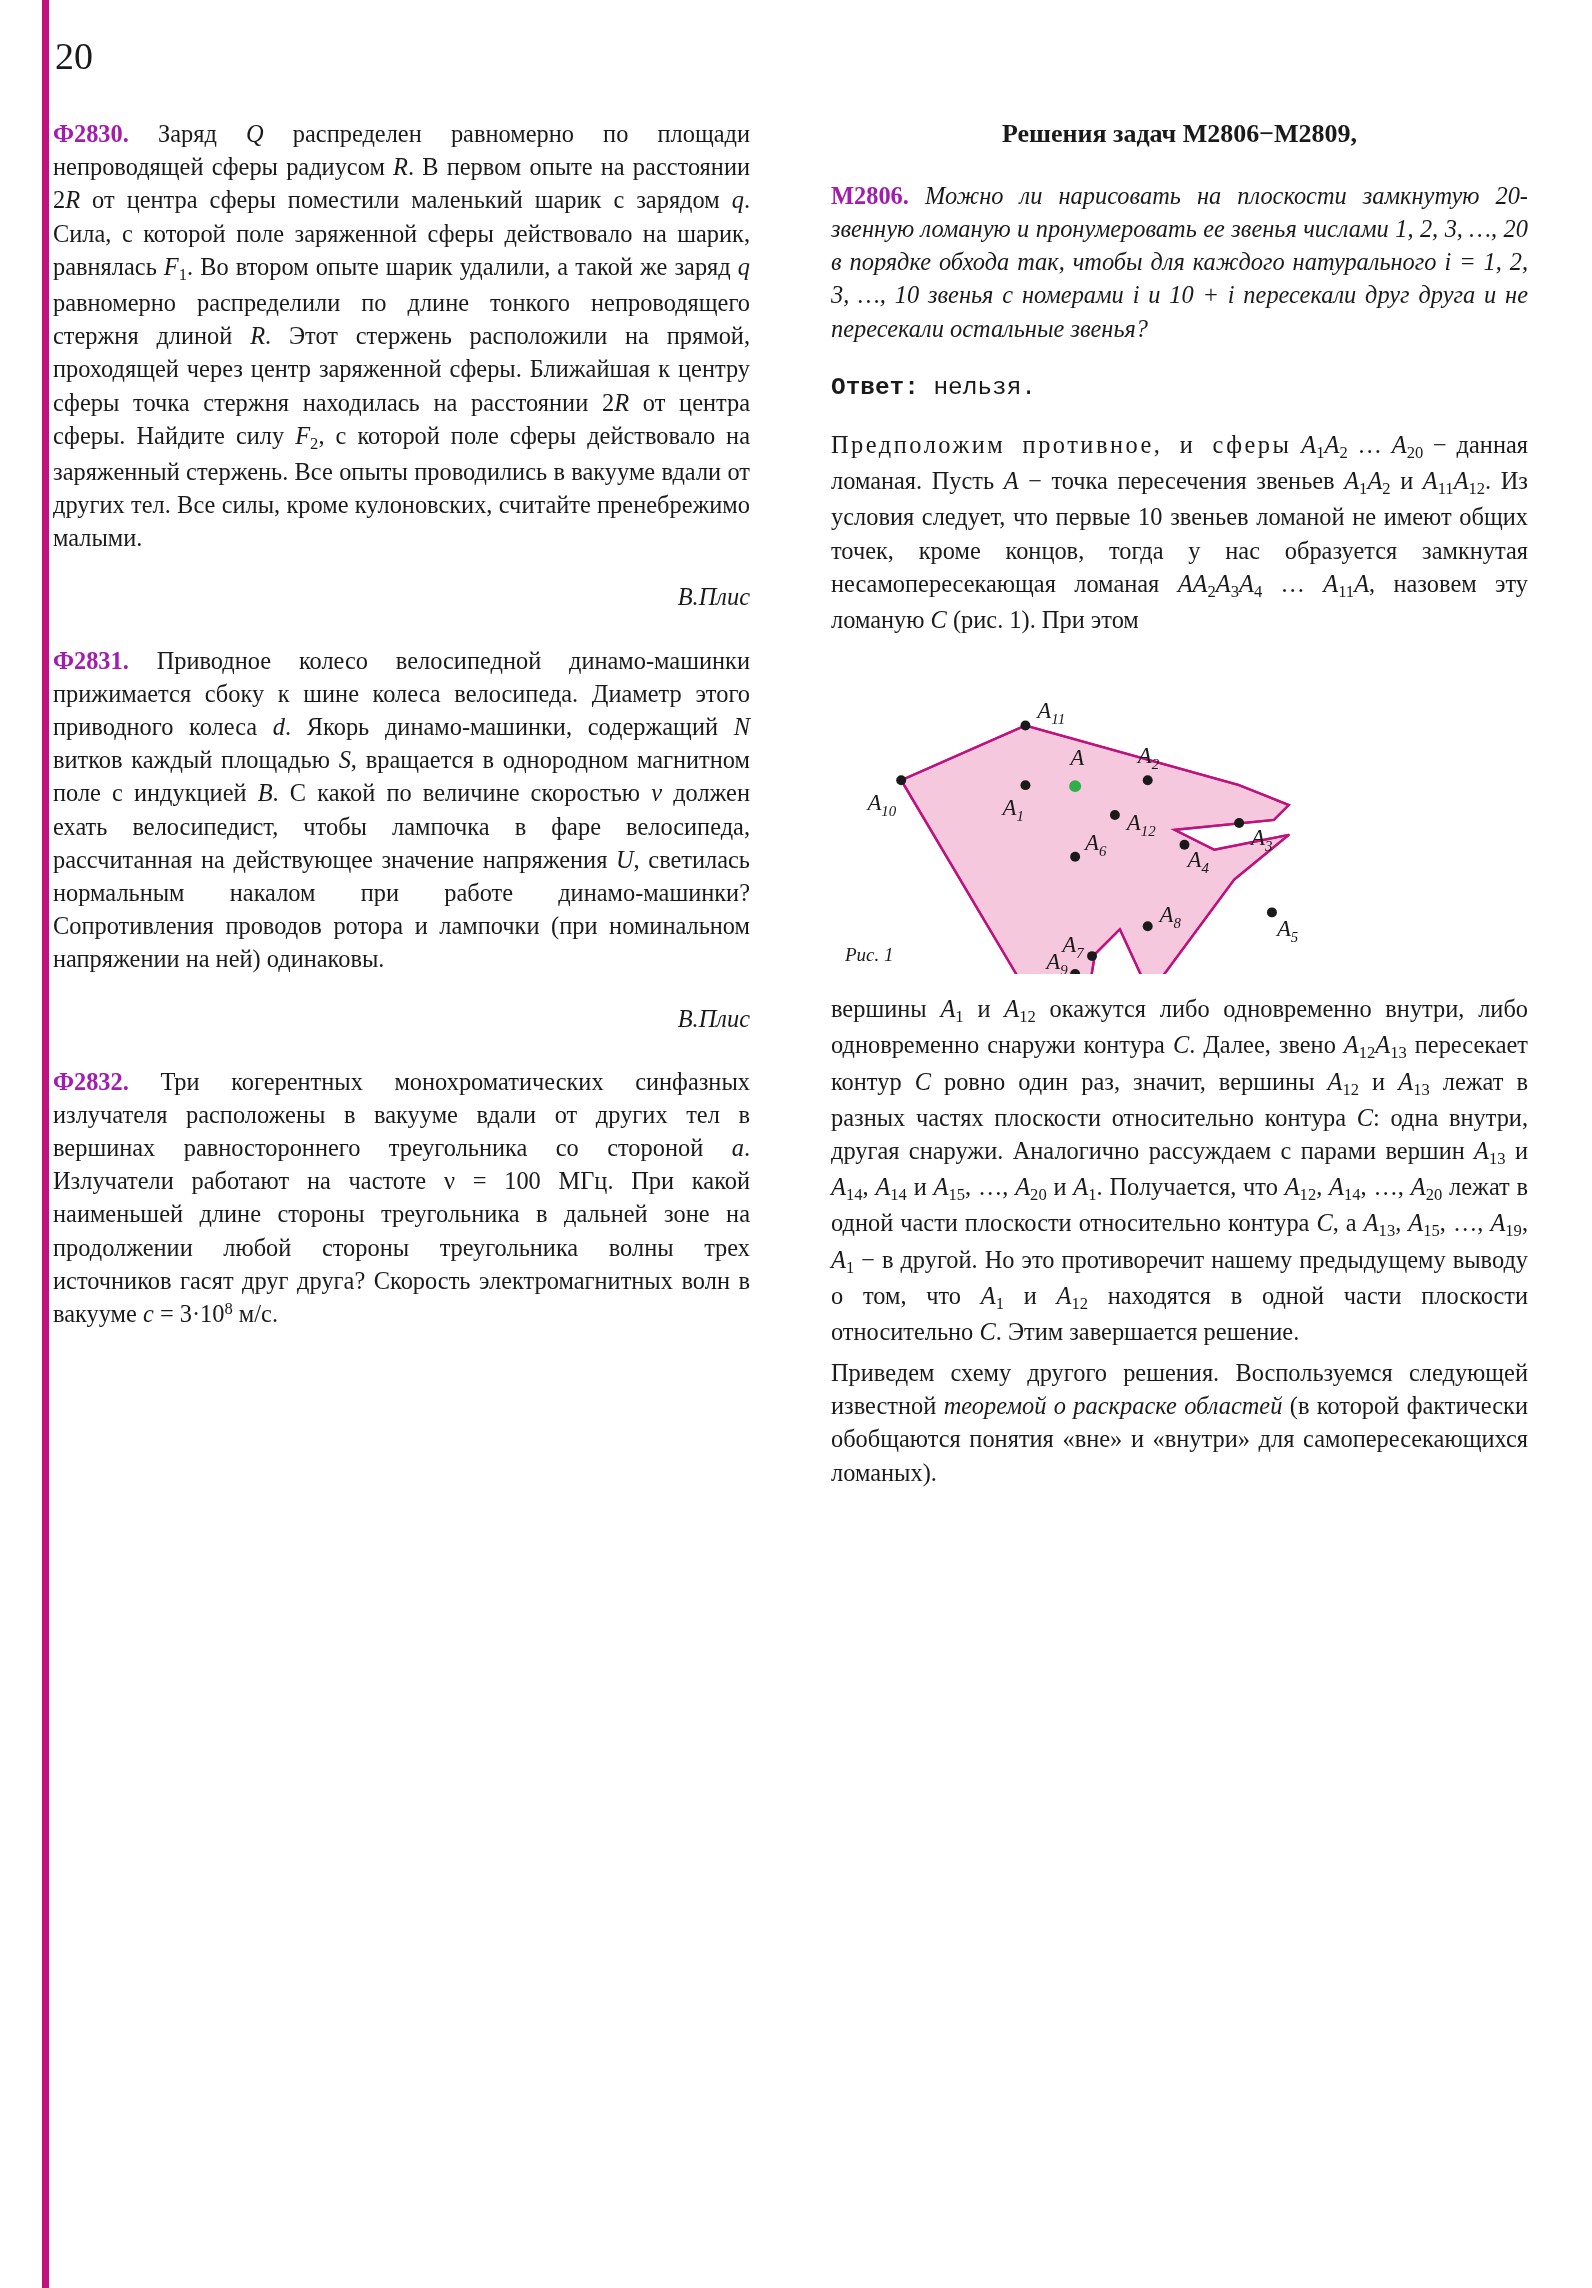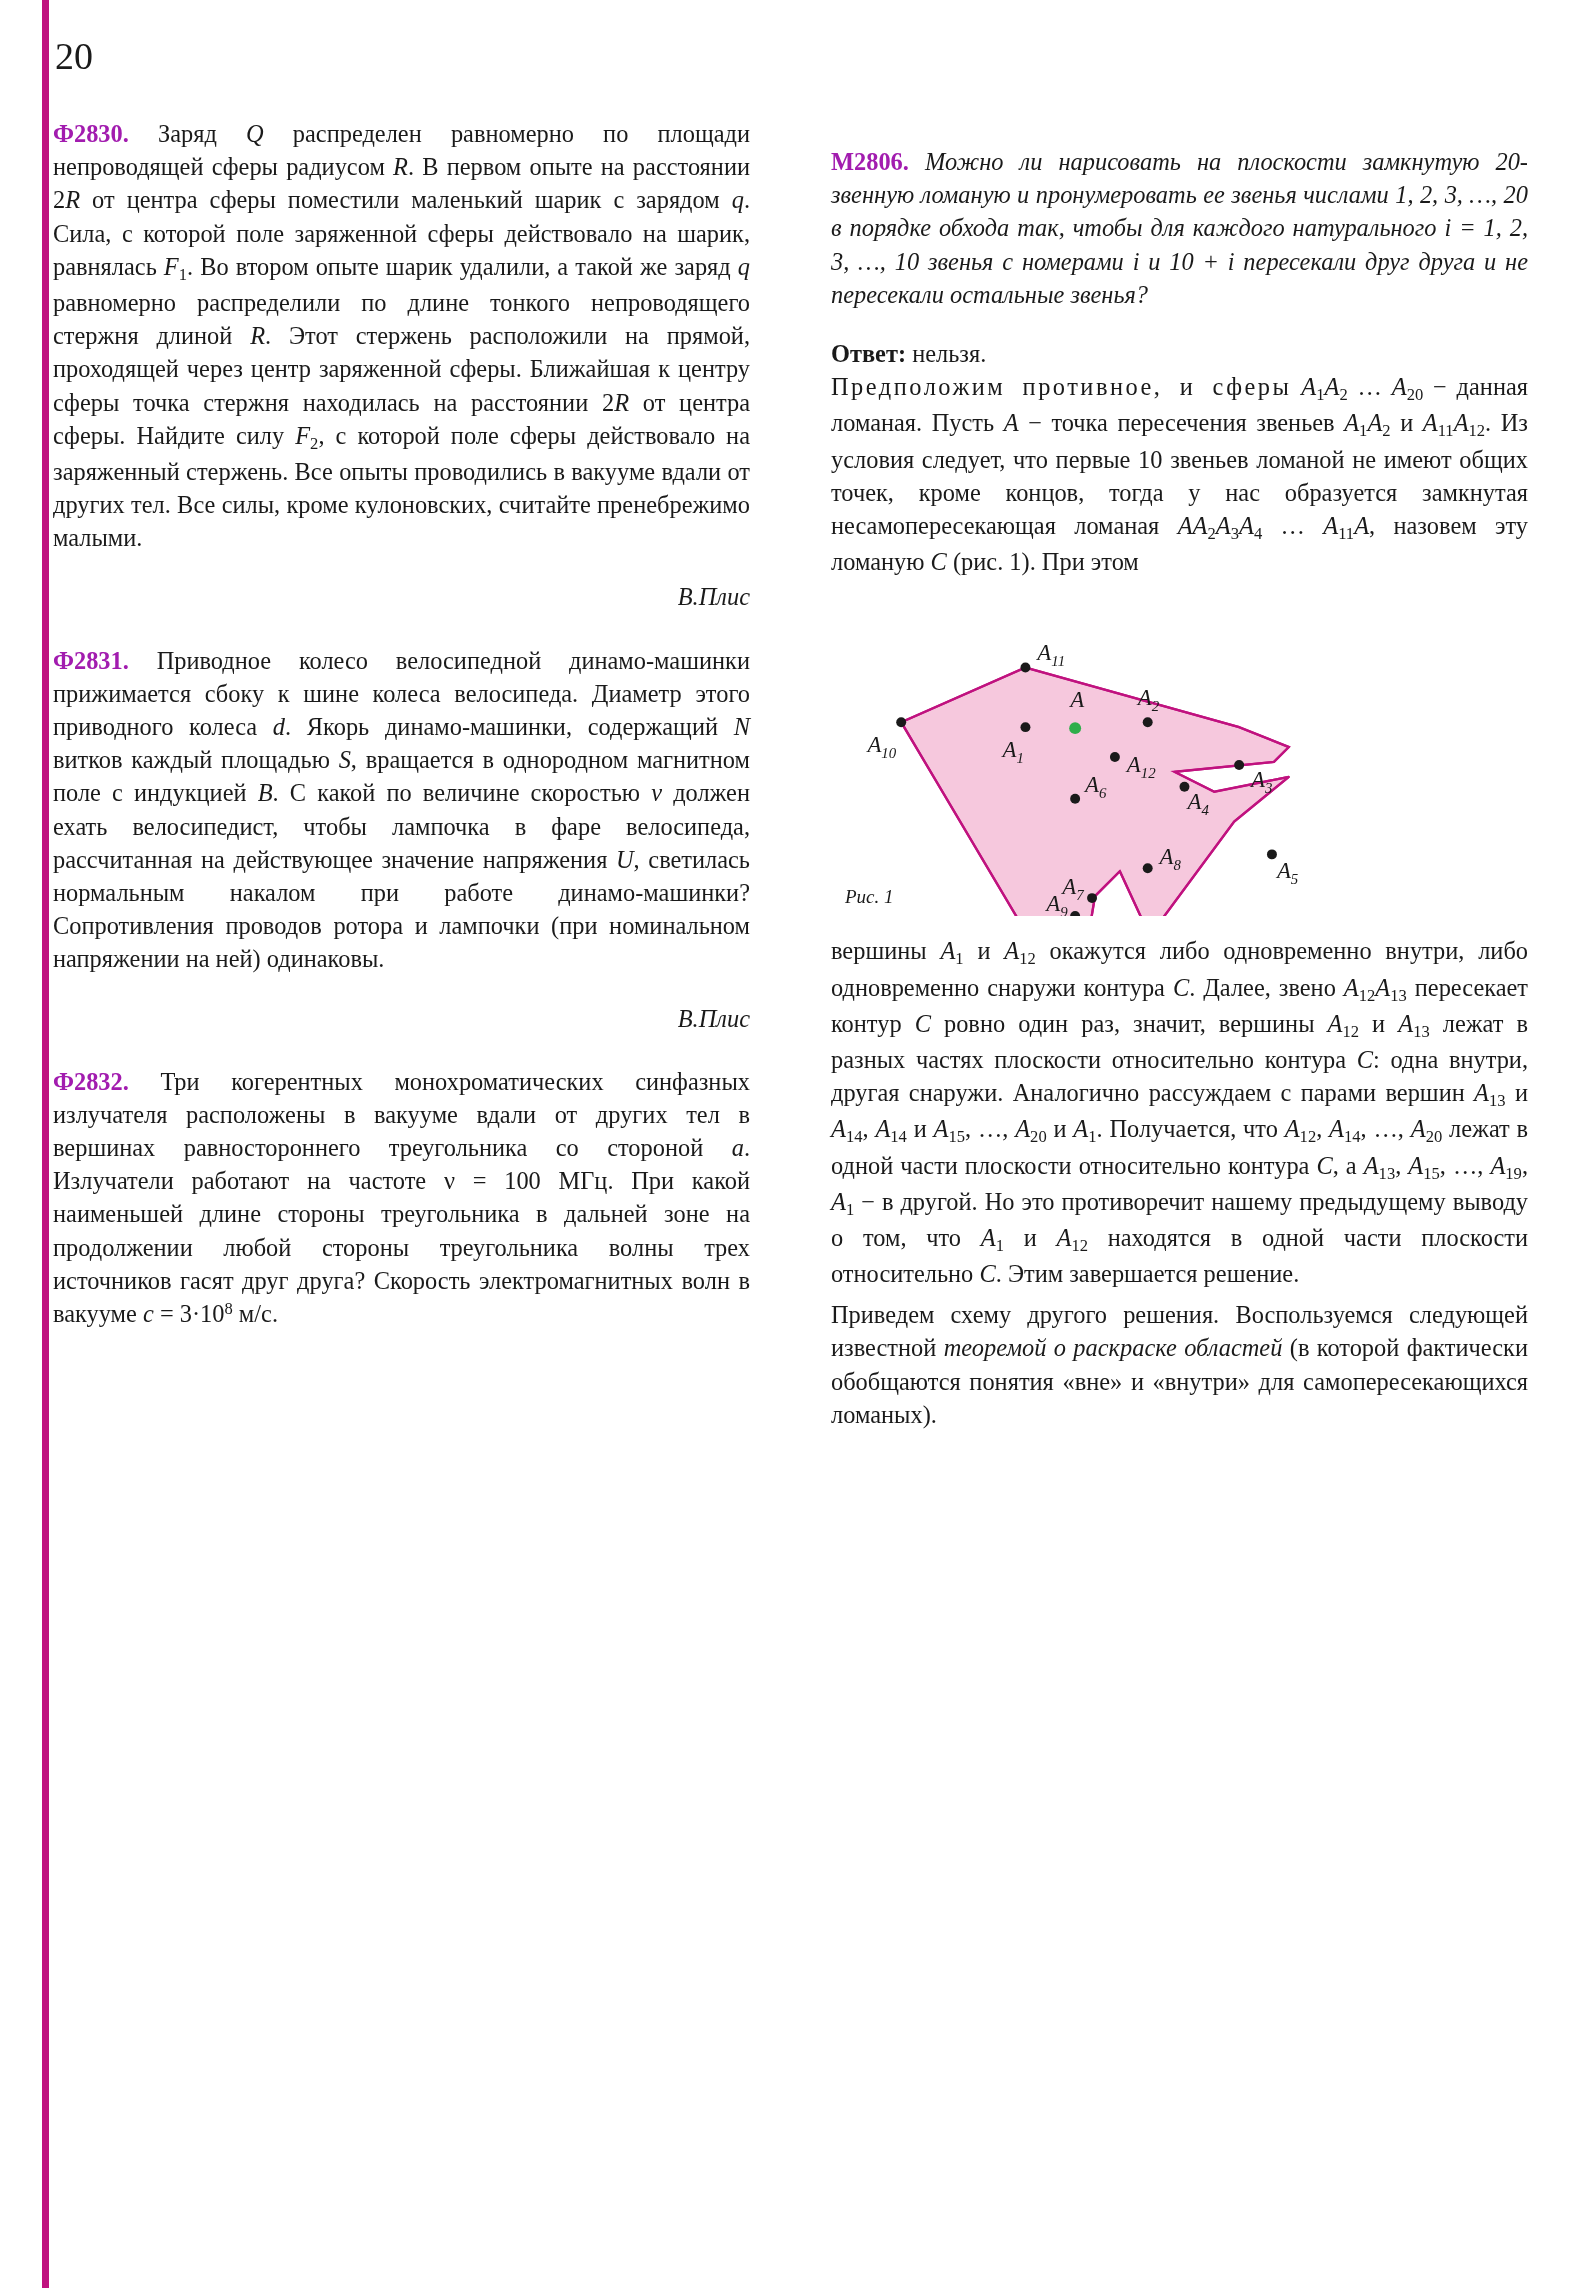--- a/index.html
+++ b/index.html
@@ -186,30 +186,31 @@
         ν = 100 МГц. При какой наименьшей длине стороны треугольника в дальней зоне на продолжении любой стороны
         треугольника волны трех источников гасят друг друга? Скорость электромагнитных волн в вакууме
         <span class="mathit">c</span> = 3·10<sup>8</sup> м/с.
       </p>
 
     </div>
 
     <div class="col col-right">
 
       <div class="section-title">
+        <div>Решения задач М2806−М2809,</div>
       </div>
 
       <p class="para">
         <span class="pnum">М2806.</span>
         <span class="italic">Можно ли нарисовать на плоскости замкнутую 20-звенную ломаную и пронумеровать ее звенья
         числами 1, 2, 3, …, 20 в порядке обхода так, чтобы для каждого натурального i = 1, 2, 3, …, 10 звенья
         с номерами i и 10 + i пересекали друг друга и не пересекали остальные звенья?</span>
       </p>
 
-      <p class="para" style="margin-bottom:0;">
+      <p class="para" style="margin-bottom:24px;font-family:Liberation Mono, monospace;">
         <span class="answer-label">Ответ:</span>
         <span>нельзя.</span>
       </p>
 
       <p class="para" style="margin-bottom:10px;">
         <span class="spaced">Предположим противное, и сферы</span>
         <span class="mathit">A</span><sub>1</sub><span class="mathit">A</span><sub>2</sub> …
         <span class="mathit">A</span><sub>20</sub> − данная ломаная. Пусть <span class="mathit">A</span> −
         точка пересечения звеньев <span class="mathit">A</span><sub>1</sub><span class="mathit">A</span><sub>2</sub> и
         <span class="mathit">A</span><sub>11</sub><span class="mathit">A</span><sub>12</sub>.

